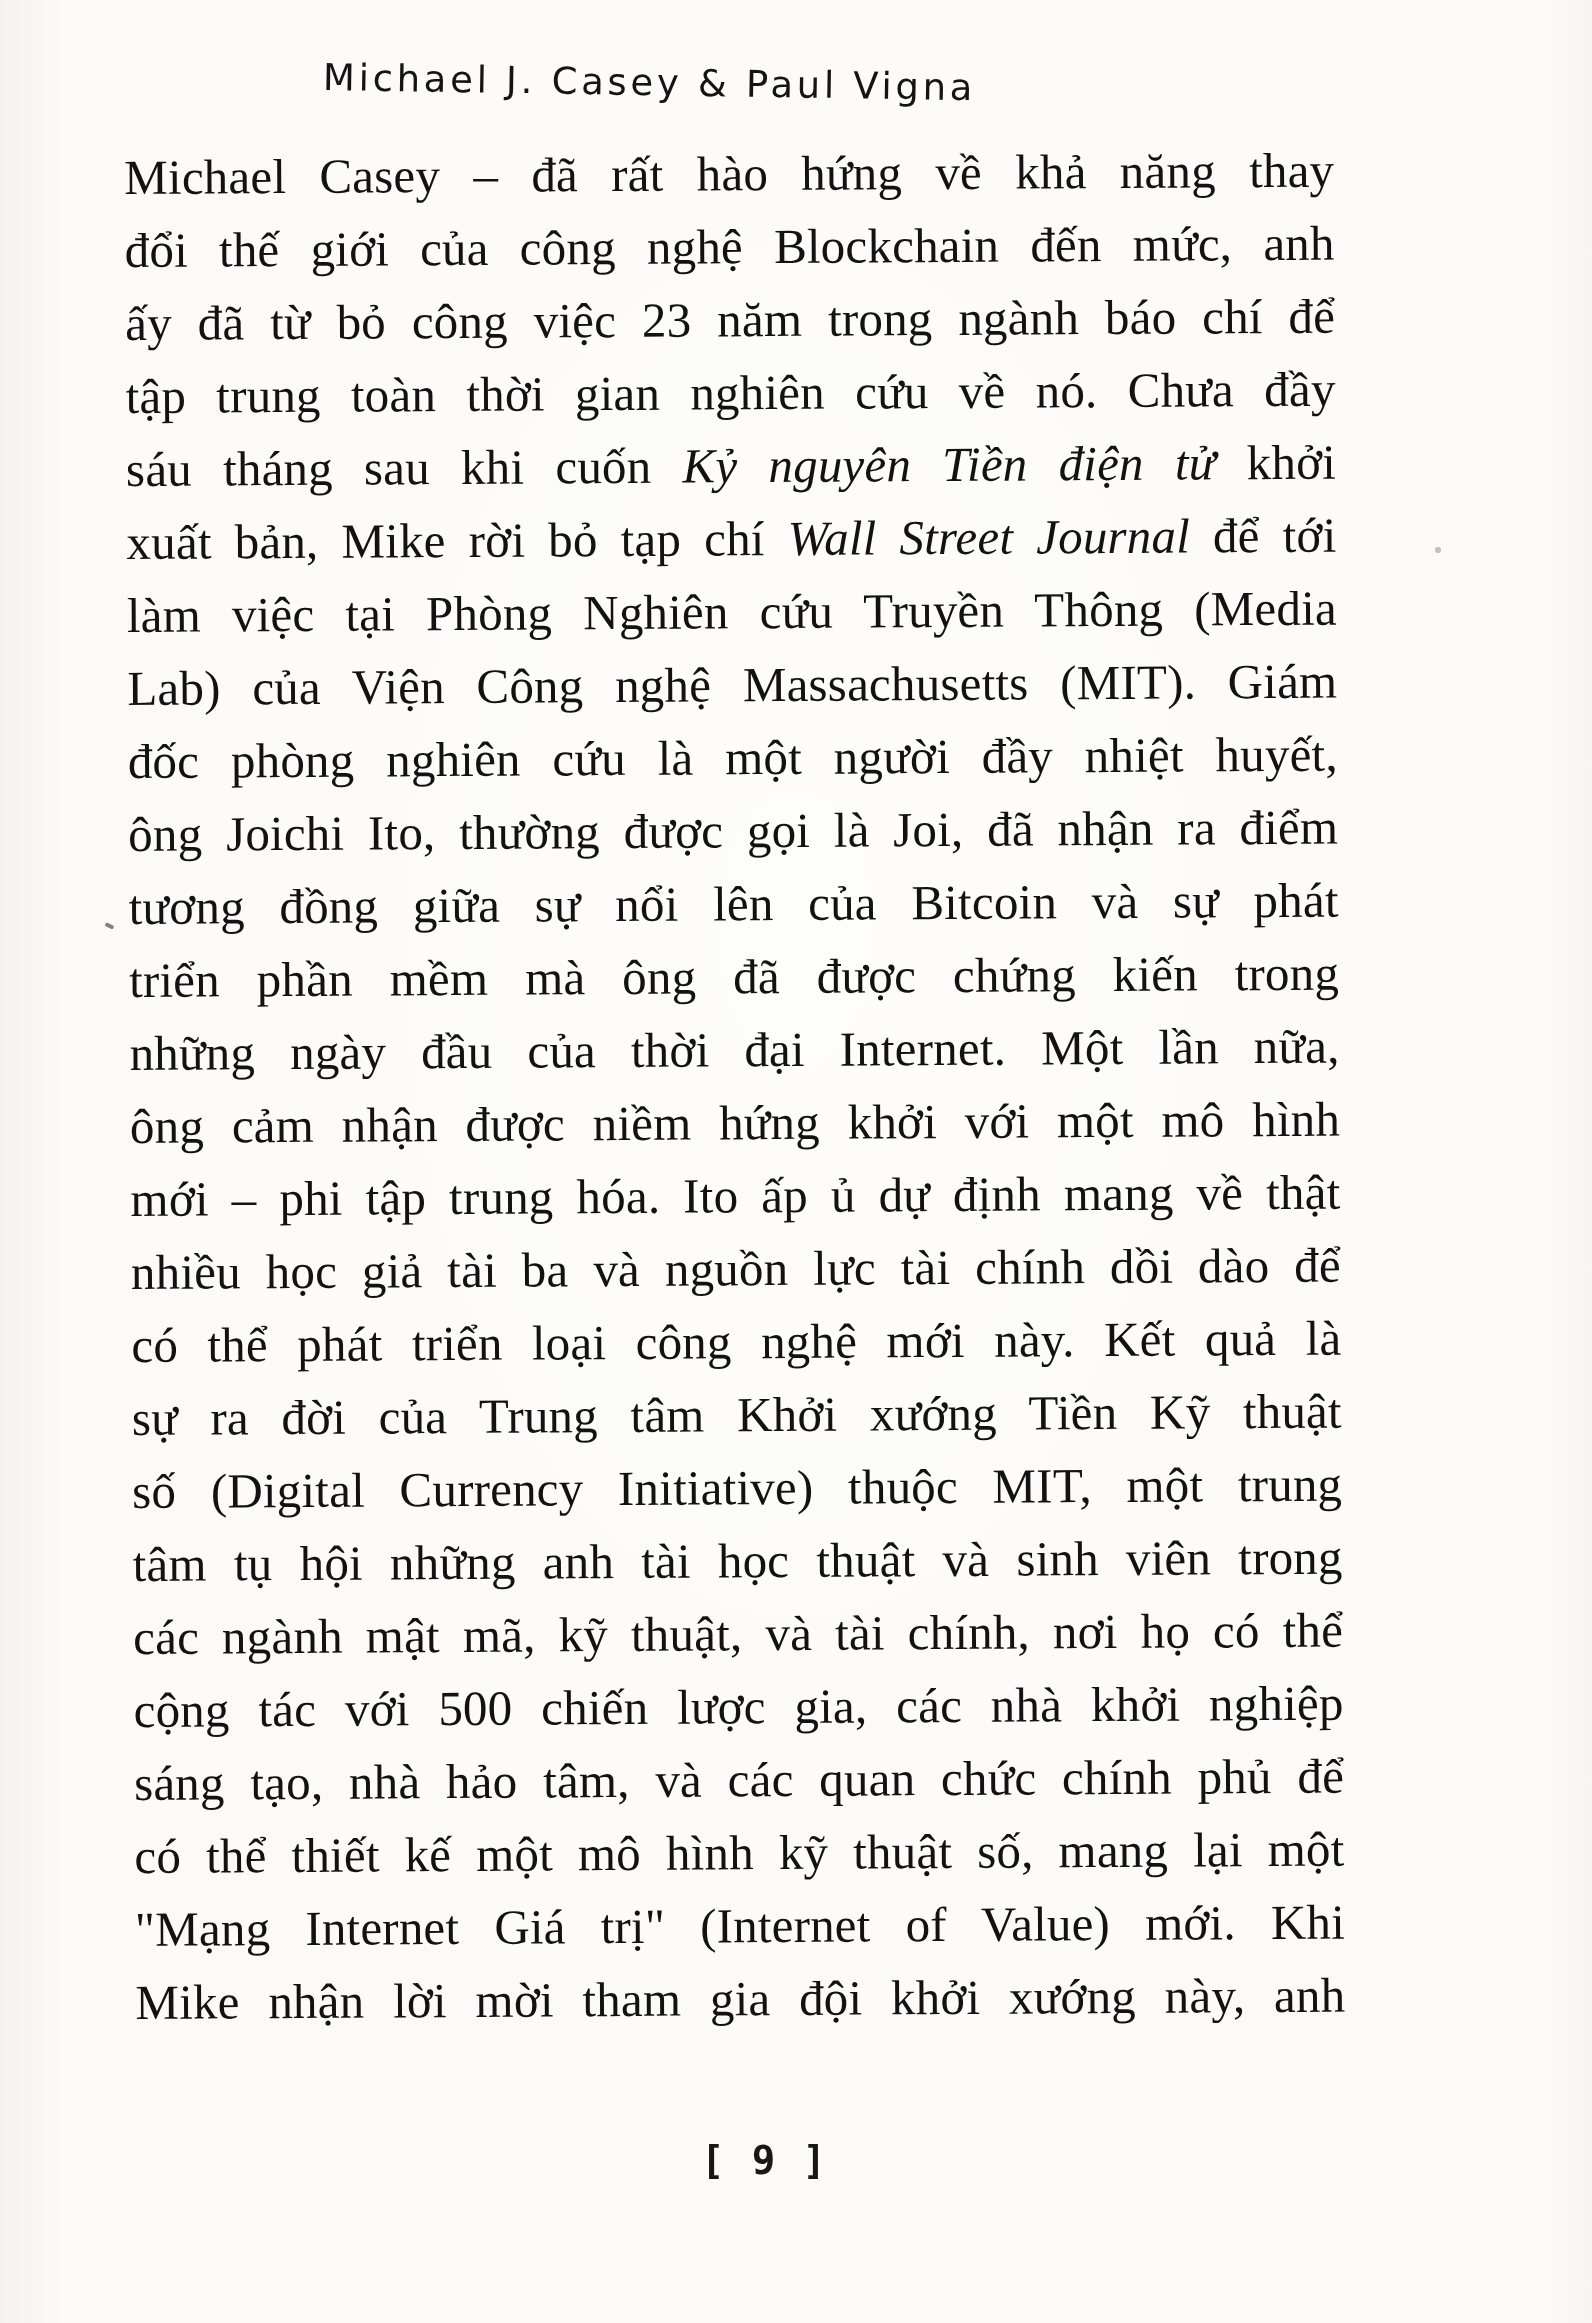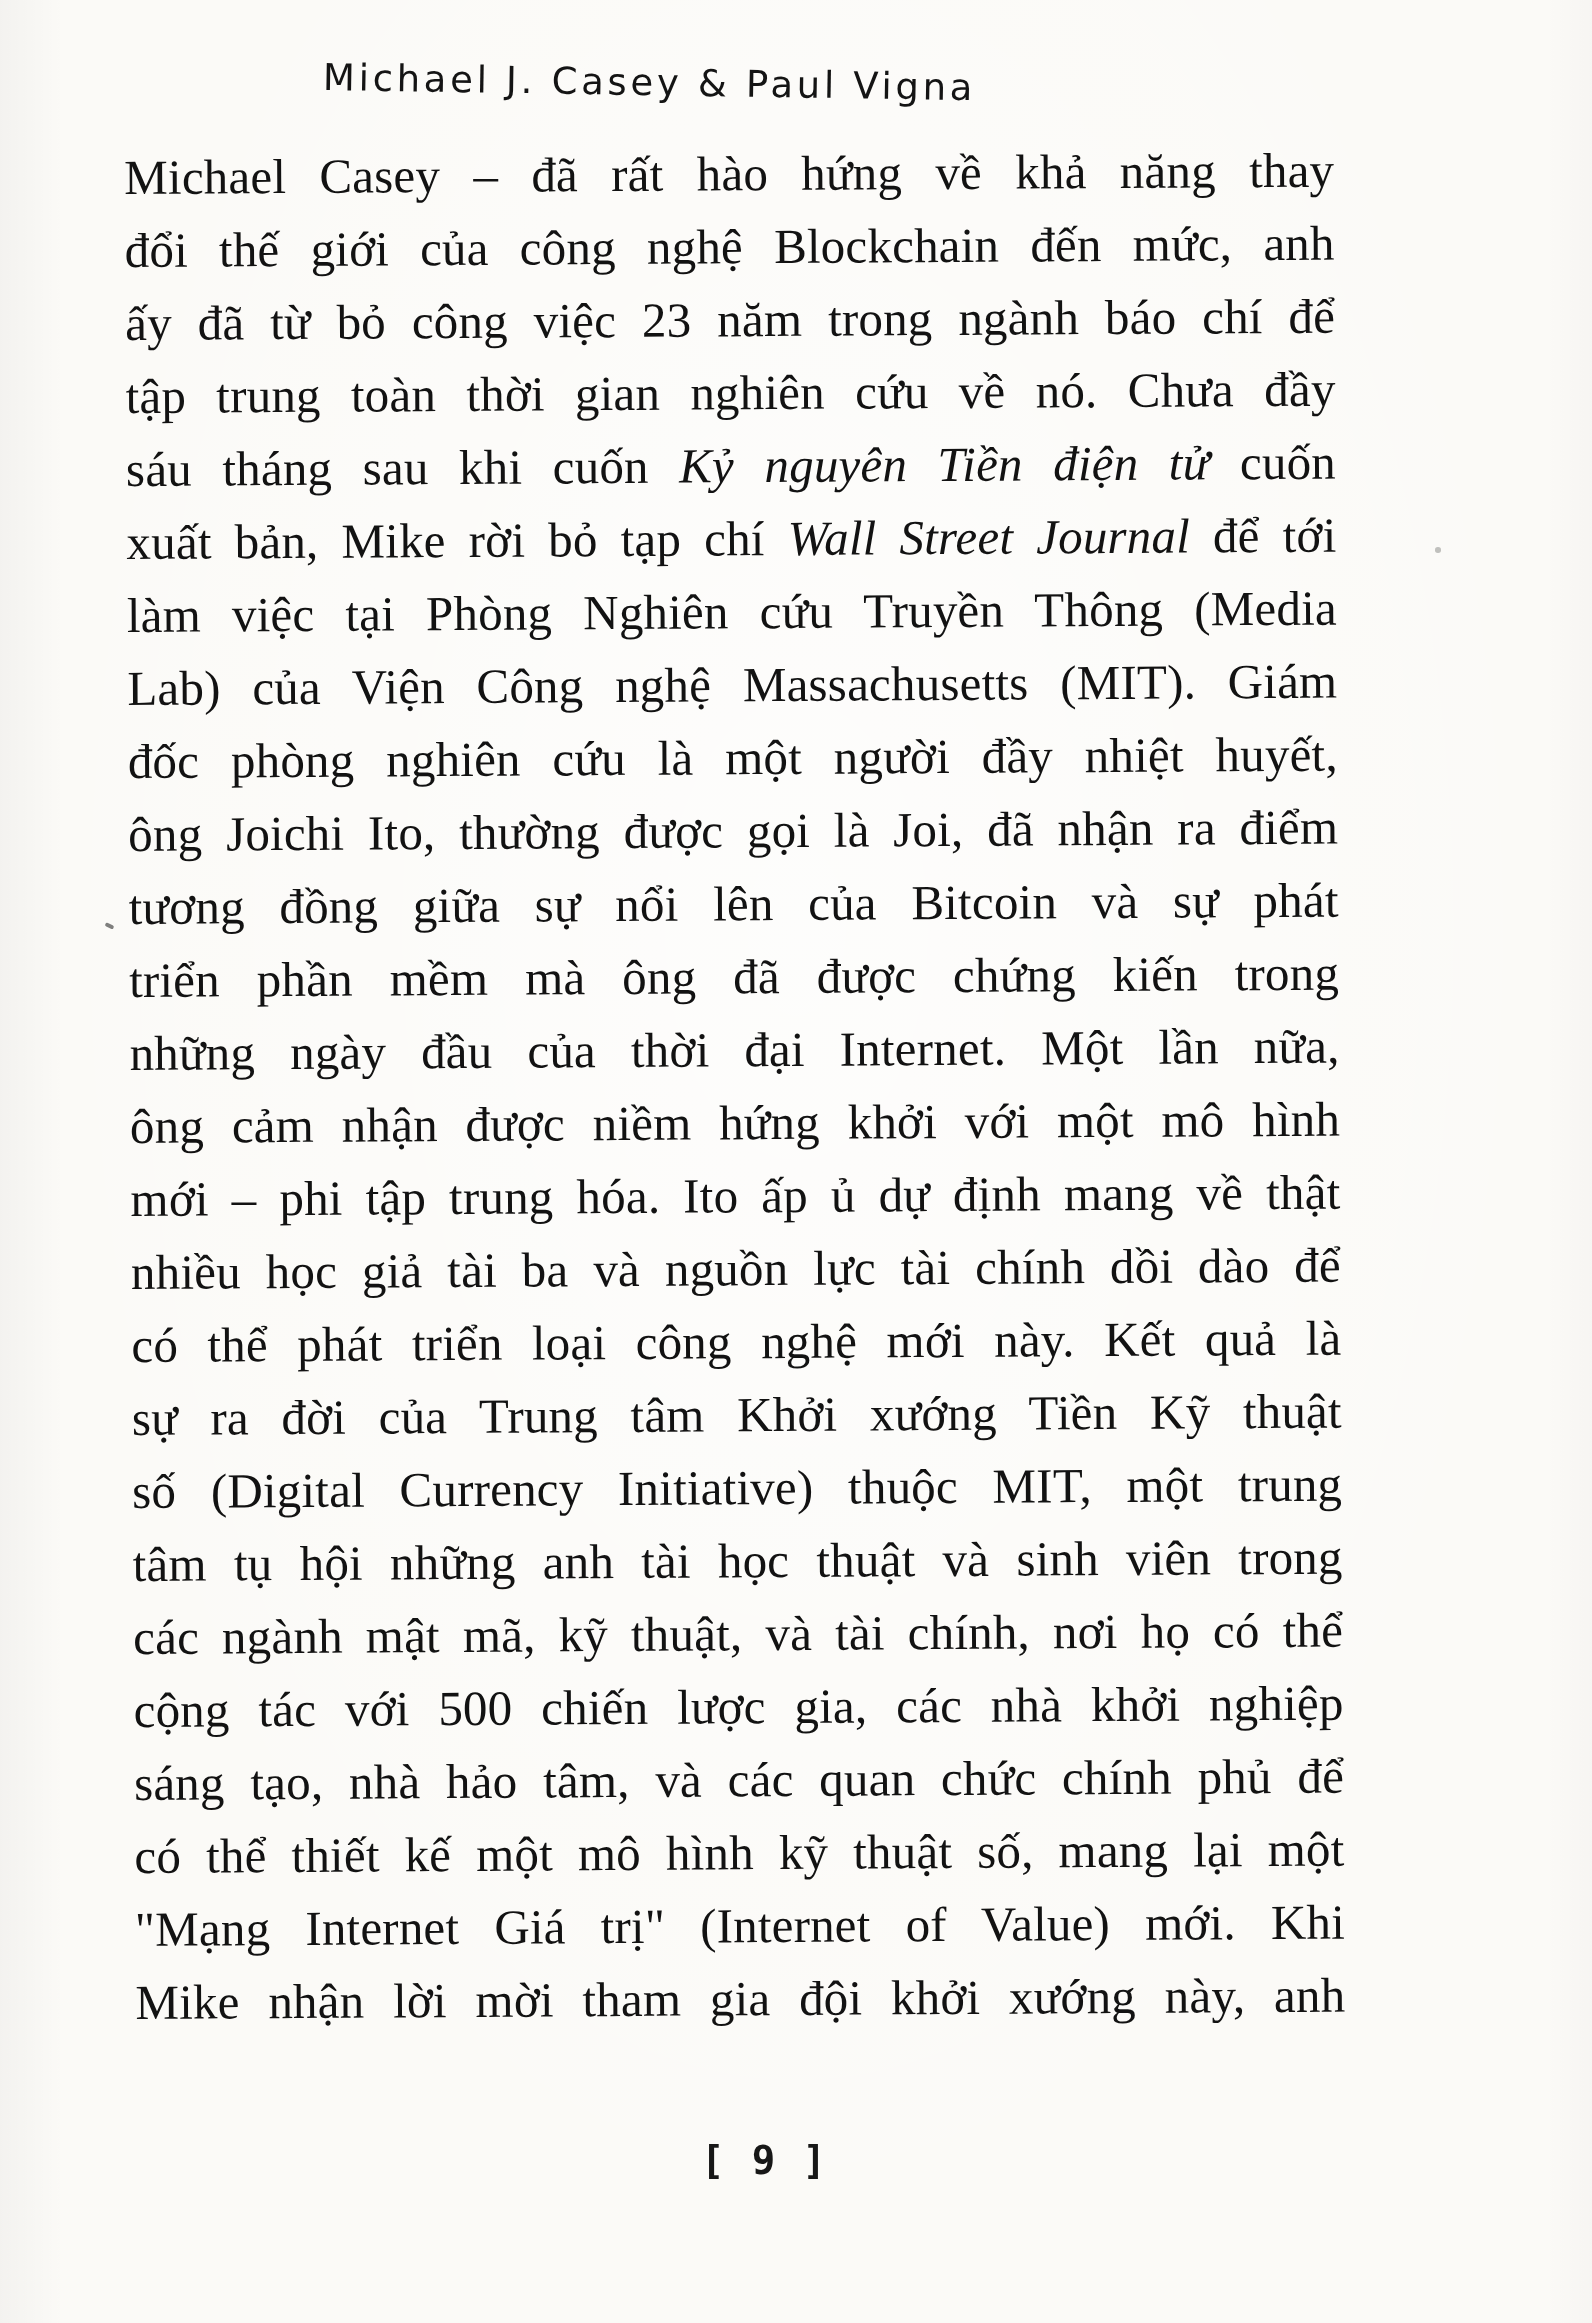--- a/index.html
+++ b/index.html
@@ -70,21 +70,21 @@
 
 <div class="paper"></div>
 
 <div class="running-header">Michael J. Casey &amp; Paul Vigna</div>
 
 <div class="body-block" id="body-text">
     <div class="line"><span>Michael Casey – đã rất hào hứng về khả năng thay</span></div>
     <div class="line"><span>đổi thế giới của công nghệ Blockchain đến mức, anh</span></div>
     <div class="line"><span>ấy đã từ bỏ công việc 23 năm trong ngành báo chí để</span></div>
     <div class="line"><span>tập trung toàn thời gian nghiên cứu về nó. Chưa đầy</span></div>
-    <div class="line"><span>sáu tháng sau khi cuốn </span><span class="seg-italic">Kỷ nguyên Tiền điện tử</span><span> cuốn</span></div>
+    <div class="line"><span>sáu tháng sau khi cuốn </span><span class="seg-italic">Kỷ nguyên Tiền điện tử</span><span> khởi</span></div>
     <div class="line"><span>xuất bản, Mike rời bỏ tạp chí </span><span class="seg-italic">Wall Street Journal</span><span> để tới</span></div>
     <div class="line"><span>làm việc tại Phòng Nghiên cứu Truyền Thông (Media</span></div>
     <div class="line"><span>Lab) của Viện Công nghệ Massachusetts (MIT). Giám</span></div>
     <div class="line"><span>đốc phòng nghiên cứu là một người đầy nhiệt huyết,</span></div>
     <div class="line"><span>ông Joichi Ito, thường được gọi là Joi, đã nhận ra điểm</span></div>
     <div class="line"><span>tương đồng giữa sự nổi lên của Bitcoin và sự phát</span></div>
     <div class="line"><span>triển phần mềm mà ông đã được chứng kiến trong</span></div>
     <div class="line"><span>những ngày đầu của thời đại Internet. Một lần nữa,</span></div>
     <div class="line"><span>ông cảm nhận được niềm hứng khởi với một mô hình</span></div>
     <div class="line"><span>mới – phi tập trung hóa. Ito ấp ủ dự định mang về thật</span></div>

